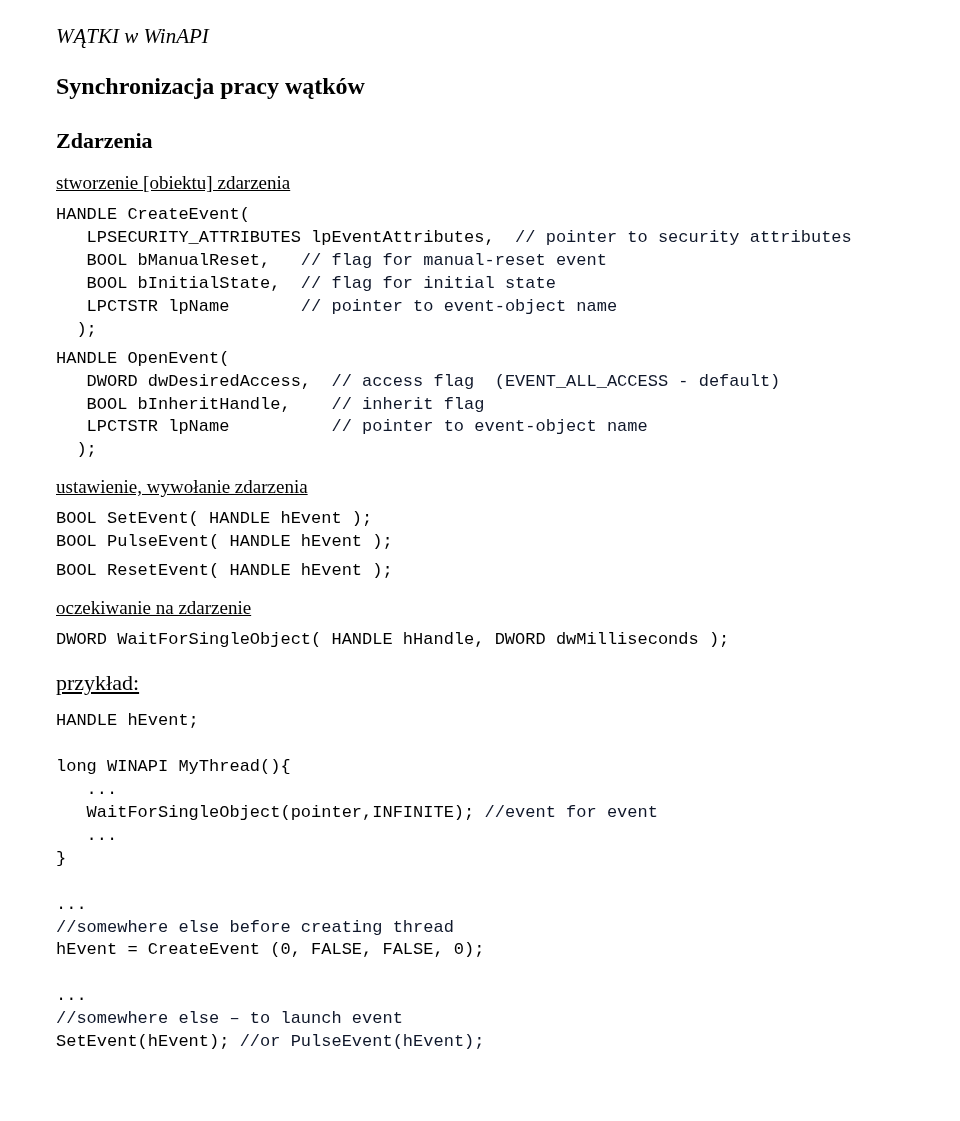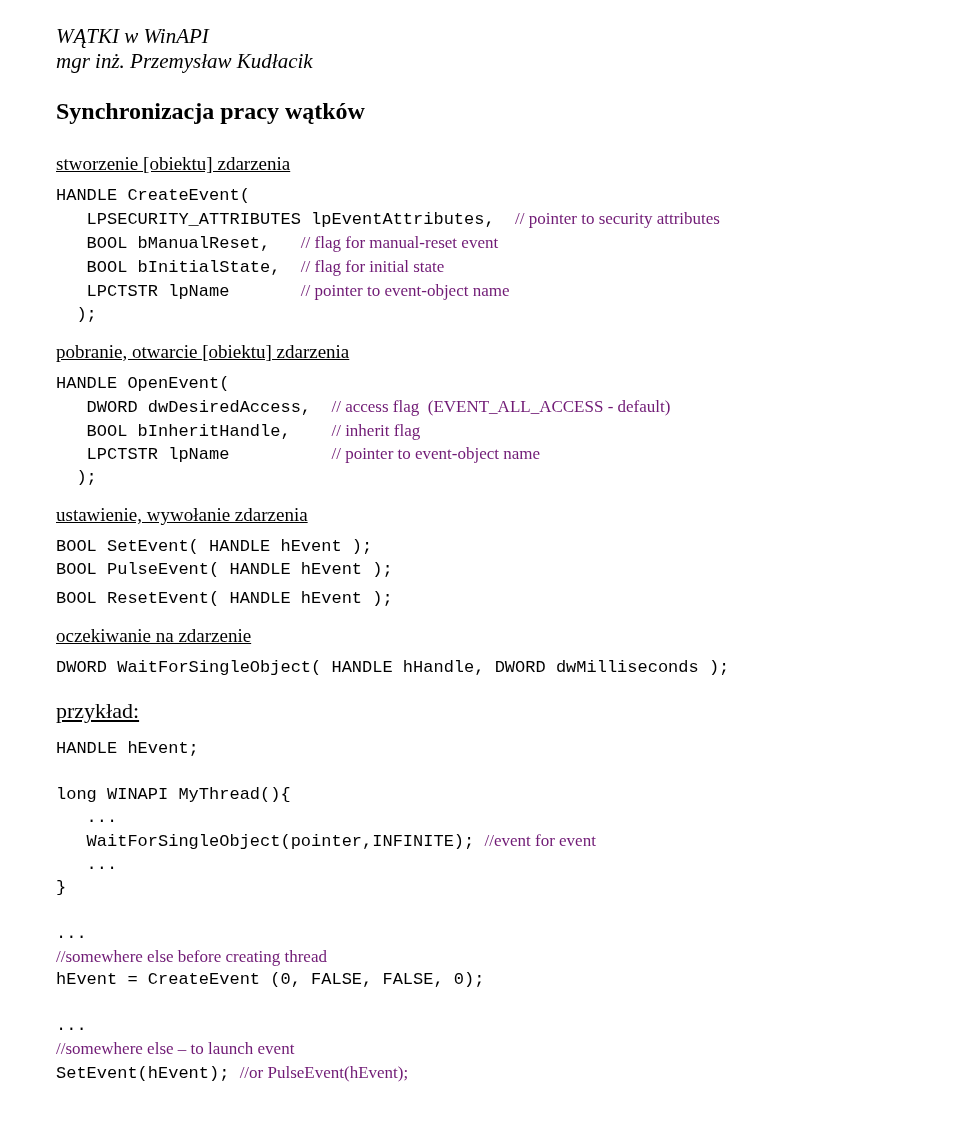--- a/index.html
+++ b/index.html
@@ -48,44 +48,43 @@
     text-decoration: underline;
     margin: 18px 0 14px 0;
   }
   pre.code {
     font-family: "Courier New", Courier, monospace;
     font-size: 17px;
     line-height: 1.35;
     white-space: pre;
     margin: 0 0 6px 0;
   }
-  .cmt { color: #701a75; font-family: Liberation Serif, serif; }
+  .cmt { color: #0f172a; }
 </style>
 </head>
 <body>
 
 <div class="page">
 
   <div class="header">
     <span>WĄTKI w WinAPI</span>
-    <span>mgr inż. Przemysław Kudłacik</span>
   </div>
 
   <div class="center-title">Synchronizacja pracy wątków</div>
 
+  <div class="section-title">Zdarzenia</div>
 
   <div class="subheading">stworzenie [obiektu] zdarzenia</div>
   <pre class="code"><span>HANDLE CreateEvent(</span>
 <span>   LPSECURITY_ATTRIBUTES lpEventAttributes,  </span><span class="cmt">// pointer to security attributes</span>
 <span>   BOOL bManualReset,   </span><span class="cmt">// flag for manual-reset event</span>
 <span>   BOOL bInitialState,  </span><span class="cmt">// flag for initial state</span>
 <span>   LPCTSTR lpName       </span><span class="cmt">// pointer to event-object name</span>
 <span>  );</span></pre>
 
-  <div class="subheading">pobranie, otwarcie [obiektu] zdarzenia</div>
   <pre class="code"><span>HANDLE OpenEvent(</span>
 <span>   DWORD dwDesiredAccess,  </span><span class="cmt">// access flag  (EVENT_ALL_ACCESS - default)</span>
 <span>   BOOL bInheritHandle,    </span><span class="cmt">// inherit flag</span>
 <span>   LPCTSTR lpName          </span><span class="cmt">// pointer to event-object name</span>
 <span>  );</span></pre>
 
   <div class="subheading">ustawienie, wywołanie zdarzenia</div>
   <pre class="code"><span>BOOL SetEvent( HANDLE hEvent );</span>
 <span>BOOL PulseEvent( HANDLE hEvent );</span></pre>
 

